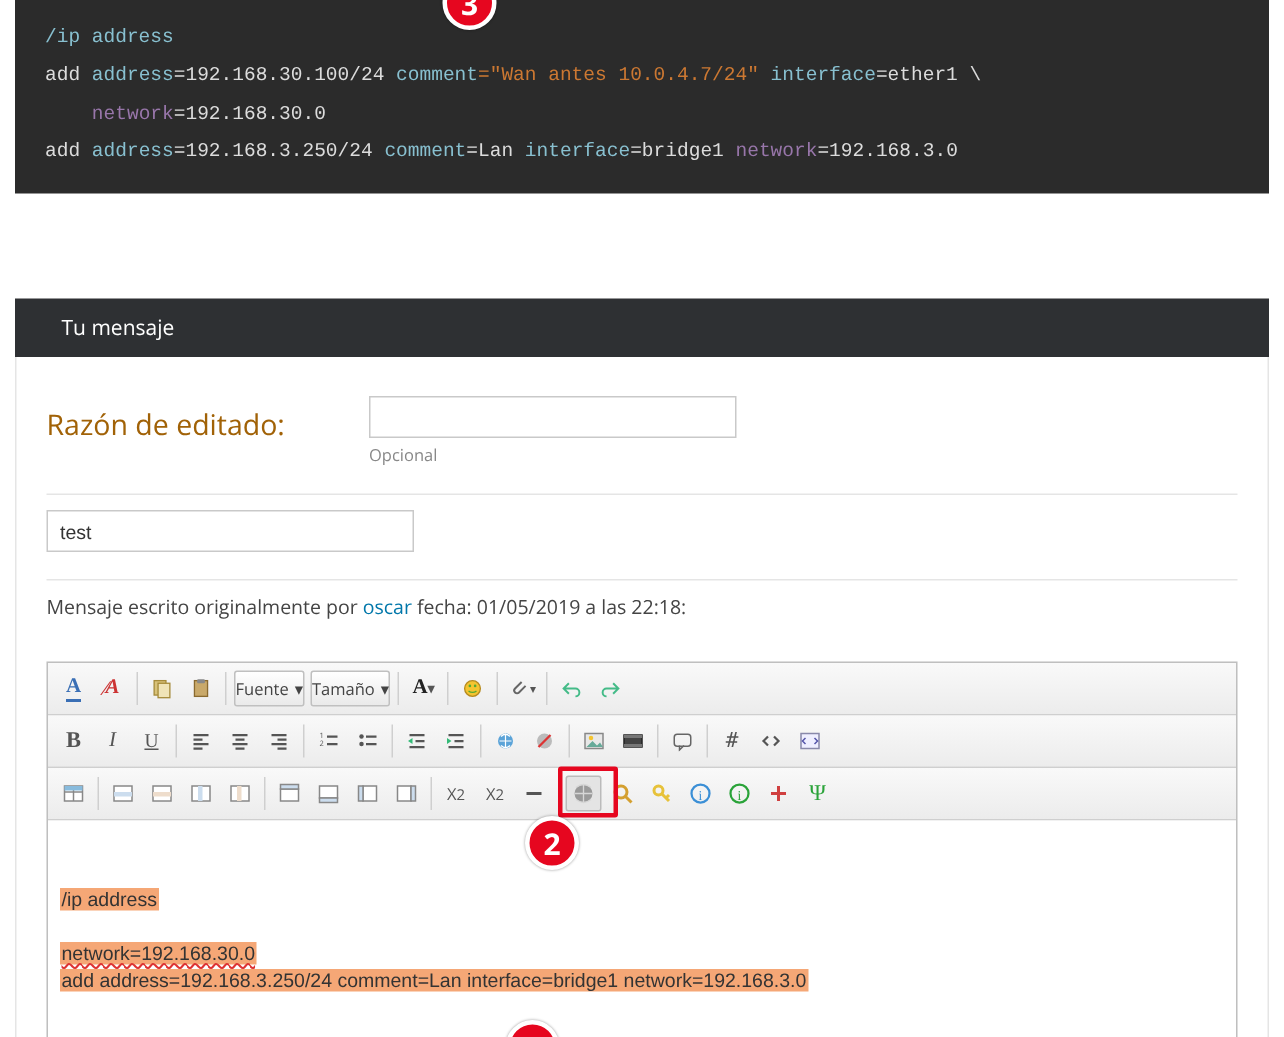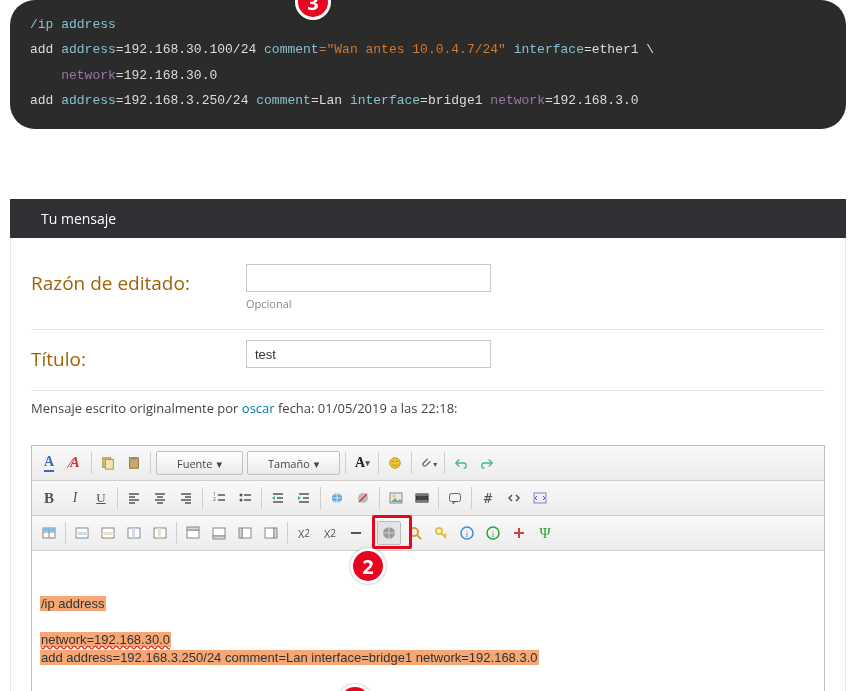--- a/index.html
+++ b/index.html
@@ -1,18 +1,18 @@
 <!DOCTYPE html>
 <html><head>
 <meta charset="utf-8">
 <style>
   * { box-sizing: border-box; margin: 0; padding: 0; }
   body { font-family: "Open Sans", Arial, sans-serif; font-size: 13px; color: #333; background: #fff; width: 856px; }
   
-  .codebox { background: #2b2b2b; color: #dcdcdc; font-family: "Courier New", monospace; font-size: 13px; padding: 12px 20px 16px; margin: 0 10px 0 10px; position: relative; line-height: 1.95; border-radius: 25px; }
+  .codebox { background: #2b2b2b; color: #dcdcdc; font-family: "Courier New", monospace; font-size: 13px; padding: 12px 20px 16px; margin: 0 10px 0 10px; position: relative; line-height: 1.95; }
   .codebox .tok-cmd { color: #88c0d0; }
   .codebox .tok-key { color: #88c0d0; }
   .codebox .tok-str { color: #cc7832; }
   .codebox .tok-net { color: #9876aa; }
   .codebox pre { white-space: pre; font-family: inherit; }
 
   .panel-wrap { margin: 70px 10px 0 10px; }
   .panel-head { background: #2e3033; color: #fff; padding: 10px 31px; font-size: 14px; }
   .panel-body { background: #fff; border: 1px solid #e5e5e5; border-top: none; padding: 16px 20px 20px; color: #505050; }
 
@@ -22,21 +22,21 @@
   .field-ctrl .hint { font-size: 11px; color: #888; margin-top: 4px; }
 
   .orig-line { font-size: 13px; color: #444; margin: 8px 0 28px; }
   .orig-line a { color: #0077aa; text-decoration: none; }
 
   .editor-frame { border: 1px solid #bfbfbf; background: #f7f7f7; }
   .toolbar { background: linear-gradient(#f9f9f9,#ececec); border-bottom: 1px solid #cfcfcf; padding: 4px 4px; display: flex; flex-wrap: wrap; gap: 0; align-items: center; }
   .tb-sep { width: 1px; height: 22px; background: #cfcfcf; margin: 0 3px; }
   .tb-btn { display: inline-flex; align-items: center; justify-content: center; width: 24px; height: 24px; margin: 1px; border: 1px solid transparent; border-radius: 2px; color: #555; cursor: pointer; }
   .tb-btn svg { pointer-events: none; }
-  .tb-select { height: 24px; border: 1px solid #c0c0c0; background: linear-gradient(#fff,#eaeaea); font-size: 11px; color: #444; border-radius: 2px; display: inline-flex; align-items: center; padding: 0 20px; margin: 1px 2px; cursor: pointer; }
+  .tb-select { height: 24px; border: 1px solid #c0c0c0; background: linear-gradient(#fff,#eaeaea); font-size: 11px; color: #444; border-radius: 2px; display: inline-flex; align-items: center; padding: 0 0; margin: 1px 2px; cursor: pointer; }
   .tb-select .caret { margin-left: 4px; }
   .tb-btn.bigA { font-family: Georgia, serif; font-weight: bold; font-size: 14px; }
   .tb-btn.hash { font-family: monospace; font-size: 14px; }
   .tb-btn.letterB { font-family: Georgia, serif; font-weight: bold; font-size: 15px; }
   .tb-btn.letterI { font-family: Georgia, serif; font-style: italic; font-size: 14px; }
   .tb-btn.letterU { font-family: Georgia, serif; text-decoration: underline; font-size: 13px; }
   .tb-btn .sub { font-size: 10px; }
 
   .highlight-box { position: relative; }
   .redbox { position: absolute; border: 3px solid #e6061f; border-radius: 2px; }
@@ -69,21 +69,20 @@
 
     <div class="field-row">
       <div class="field-label">Razón de editado:</div>
       <div class="field-ctrl">
         <input type="text" value="" style="">
         <div class="hint">Opcional</div>
       </div>
     </div>
 
     <div class="field-row">
-      <div class="field-label">Título:</div>
       <div class="field-ctrl">
         <input type="text" value="test" style="">
       </div>
     </div>
 
     <div class="orig-line">
       <span>Mensaje escrito originalmente por </span><a href="#">oscar</a><span> fecha: 01/05/2019 a las 22:18:</span>
     </div>
 
     <div class="editor-frame" style="position:relative;">

